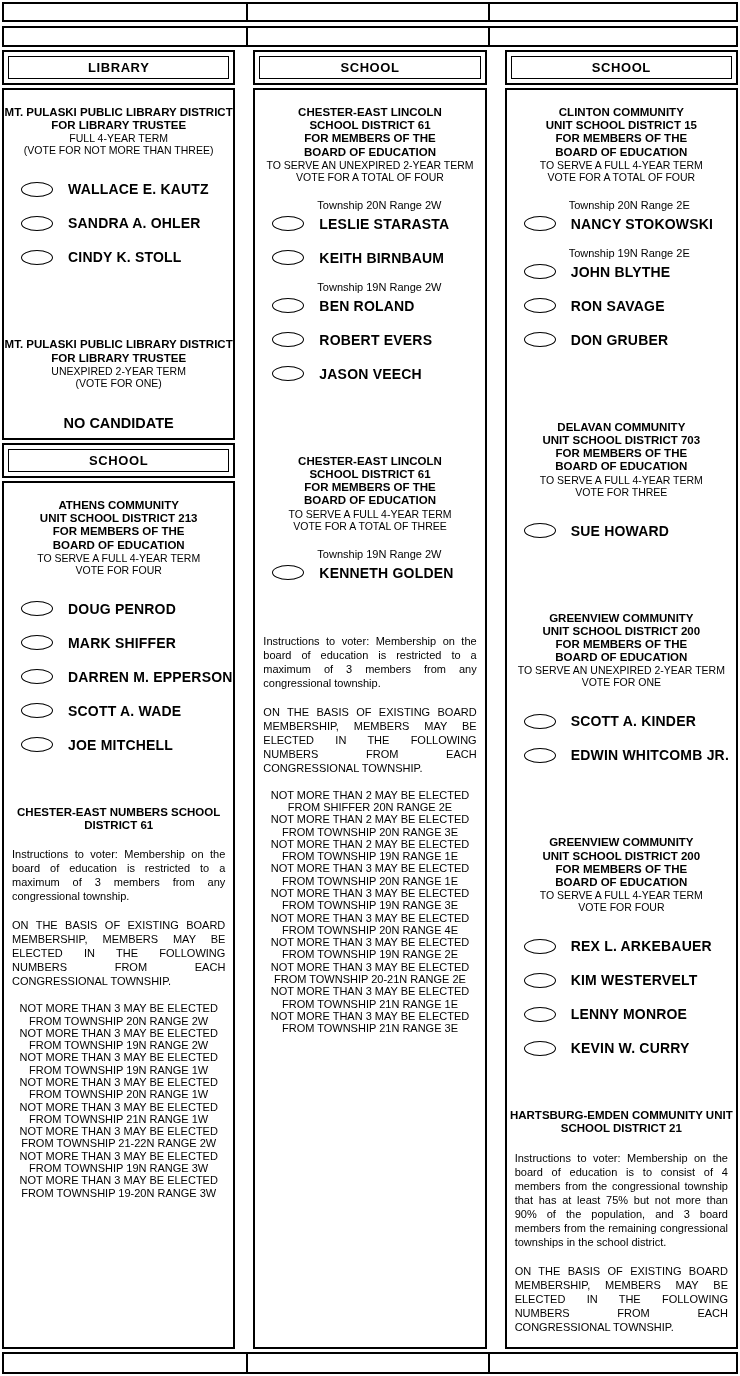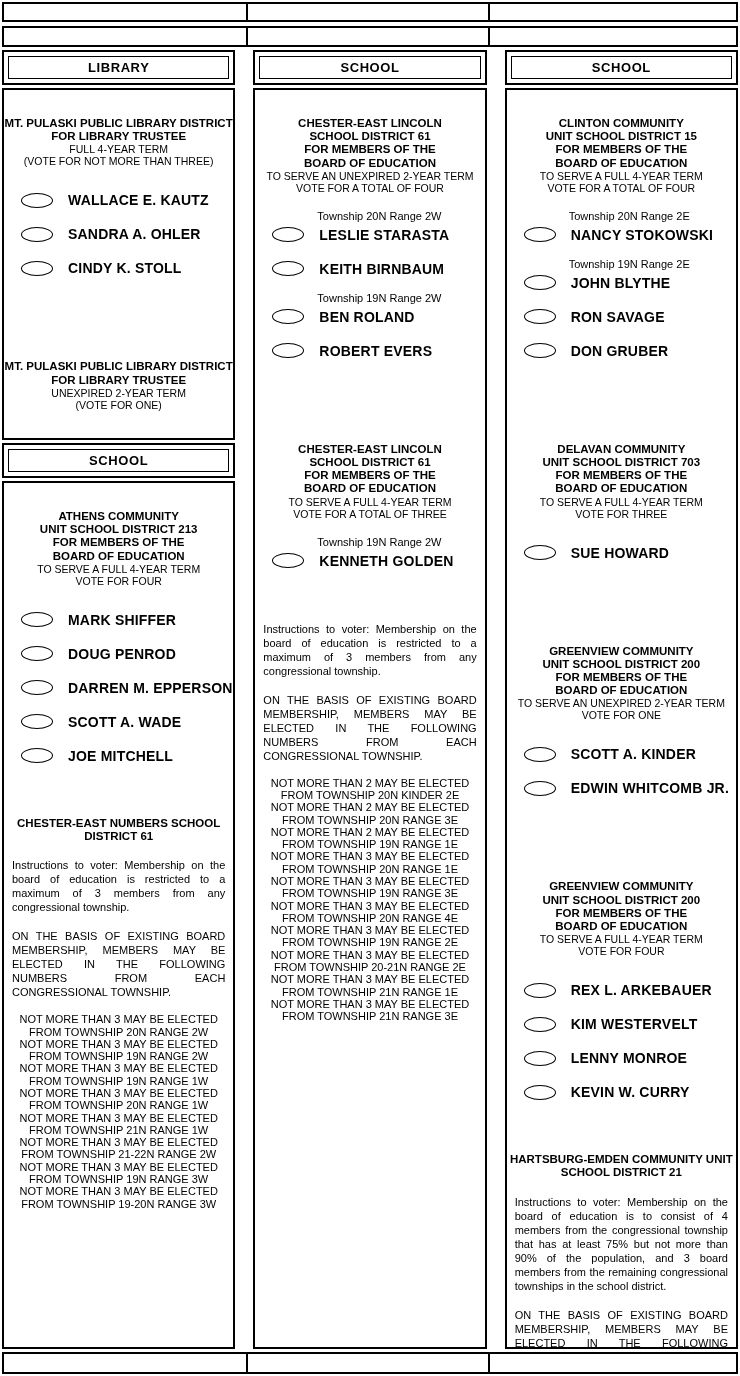--- a/index.html
+++ b/index.html
@@ -22,21 +22,21 @@
   .main{flex:1;display:flex;gap:18px;margin-top:3px;min-height:0;}
   .column{flex:1;min-width:0;display:flex;flex-direction:column;}
   .cat-outer{border:2px solid #000;padding:4px;flex:none;box-sizing:border-box;background:#fff;}
   .cat-outer.mid{margin-top:3px;}
   .cat-inner{border:1.5px solid #000;text-align:center;font-weight:700;font-size:13px;
     letter-spacing:.6px;padding:3px 0;}
   .panel-body{border:2px solid #000;margin-top:3px;box-sizing:border-box;overflow:hidden;background:#fff;}
   .lib-body{height:352px;flex:none;}
   .grow{flex:1;}
   
-  .contest{padding-top:27px;}
+  .contest{padding-top:16px;}
   .contest + .contest{margin-top:48px;}
   .t-bold{font-weight:700;font-size:11.5px;line-height:13.2px;text-align:center;}
   .t-reg{font-size:10.5px;line-height:12px;text-align:center;}
   .items{margin-top:16px;}
   .cand-row{height:34px;display:flex;align-items:center;padding-left:17px;}
   .oval{width:30px;height:13px;border:1.5px solid #000;border-radius:50%;
     margin-right:15px;flex:none;background:#fff;cursor:pointer;}
   .cand-name{font-weight:700;font-size:14px;letter-spacing:.2px;white-space:nowrap;}
   .group{font-size:11px;line-height:12px;margin:6px 0 -4px 62px;}
   .nocand{text-align:center;font-weight:700;font-size:14.5px;margin-top:26px;}
@@ -110,25 +110,25 @@
               <div class="t-bold">ATHENS COMMUNITY</div>
               <div class="t-bold">UNIT SCHOOL DISTRICT 213</div>
               <div class="t-bold">FOR MEMBERS OF THE</div>
               <div class="t-bold">BOARD OF EDUCATION</div>
               <div class="t-reg">TO SERVE A FULL 4-YEAR TERM</div>
               <div class="t-reg">VOTE FOR FOUR</div>
             </div>
             <div class="items">
               <div class="cand-row">
                 <span class="oval"></span>
+                <span class="cand-name">DOUG PENROD</span>
+              </div>
+              <div class="cand-row">
+                <span class="oval"></span>
                 <span class="cand-name">MARK SHIFFER</span>
-              </div>
-              <div class="cand-row">
-                <span class="oval"></span>
-                <span class="cand-name">DOUG PENROD</span>
               </div>
               <div class="cand-row">
                 <span class="oval"></span>
                 <span class="cand-name">DARREN M. EPPERSON</span>
               </div>
               <div class="cand-row">
                 <span class="oval"></span>
                 <span class="cand-name">SCOTT A. WADE</span>
               </div>
               <div class="cand-row">
@@ -190,20 +190,24 @@
                 <span class="cand-name">KEITH BIRNBAUM</span>
               </div>
               <div class="group">Township 19N Range 2W</div>
               <div class="cand-row">
                 <span class="oval"></span>
                 <span class="cand-name">BEN ROLAND</span>
               </div>
               <div class="cand-row">
                 <span class="oval"></span>
                 <span class="cand-name">ROBERT EVERS</span>
+              </div>
+              <div class="cand-row">
+                <span class="oval"></span>
+                <span class="cand-name">JASON VEECH</span>
               </div>
             </div>
           </div>
           <div class="contest">
             <div class="title">
               <div class="t-bold">CHESTER-EAST LINCOLN</div>
               <div class="t-bold">SCHOOL DISTRICT 61</div>
               <div class="t-bold">FOR MEMBERS OF THE</div>
               <div class="t-bold">BOARD OF EDUCATION</div>
               <div class="t-reg">TO SERVE A FULL 4-YEAR TERM</div>
@@ -215,21 +219,21 @@
                 <span class="oval"></span>
                 <span class="cand-name">KENNETH GOLDEN</span>
               </div>
             </div>
           </div>
           <div class="info">
             <div class="para">Instructions to voter:  Membership on the board of education is restricted to a maximum of 3 members from any congressional township.</div>
             <div class="para">ON THE BASIS OF EXISTING BOARD MEMBERSHIP, MEMBERS MAY BE ELECTED IN THE FOLLOWING NUMBERS FROM EACH CONGRESSIONAL TOWNSHIP.</div>
             <div class="twp">
               <div class="twp-line">NOT MORE THAN 2 MAY BE ELECTED</div>
-              <div class="twp-line">FROM TOWNSHIP 20N KINDER 2E</div>
+              <div class="twp-line">FROM SHIFFER 20N RANGE 2E</div>
               <div class="twp-line">NOT MORE THAN 2 MAY BE ELECTED</div>
               <div class="twp-line">FROM TOWNSHIP 20N RANGE 3E</div>
               <div class="twp-line">NOT MORE THAN 2 MAY BE ELECTED</div>
               <div class="twp-line">FROM TOWNSHIP 19N RANGE 1E</div>
               <div class="twp-line">NOT MORE THAN 3 MAY BE ELECTED</div>
               <div class="twp-line">FROM TOWNSHIP 20N RANGE 1E</div>
               <div class="twp-line">NOT MORE THAN 3 MAY BE ELECTED</div>
               <div class="twp-line">FROM TOWNSHIP 19N RANGE 3E</div>
               <div class="twp-line">NOT MORE THAN 3 MAY BE ELECTED</div>
               <div class="twp-line">FROM TOWNSHIP 20N RANGE 4E</div>

